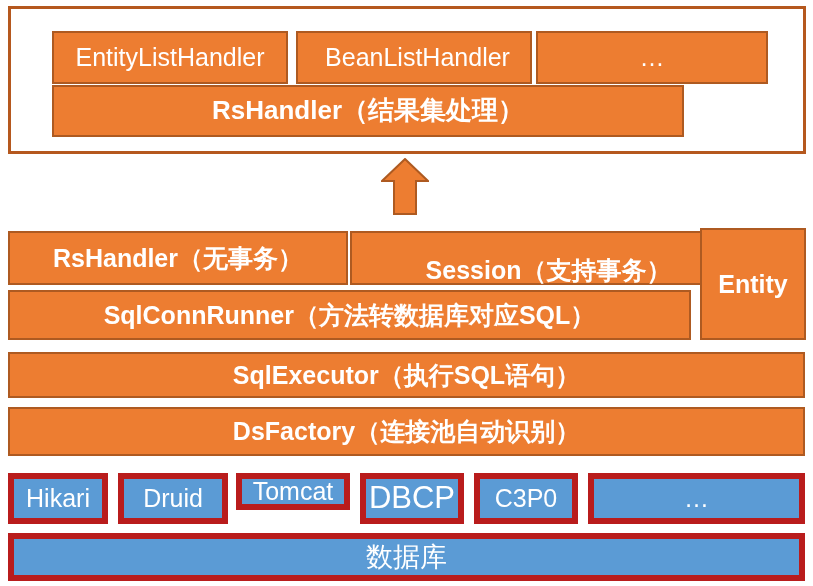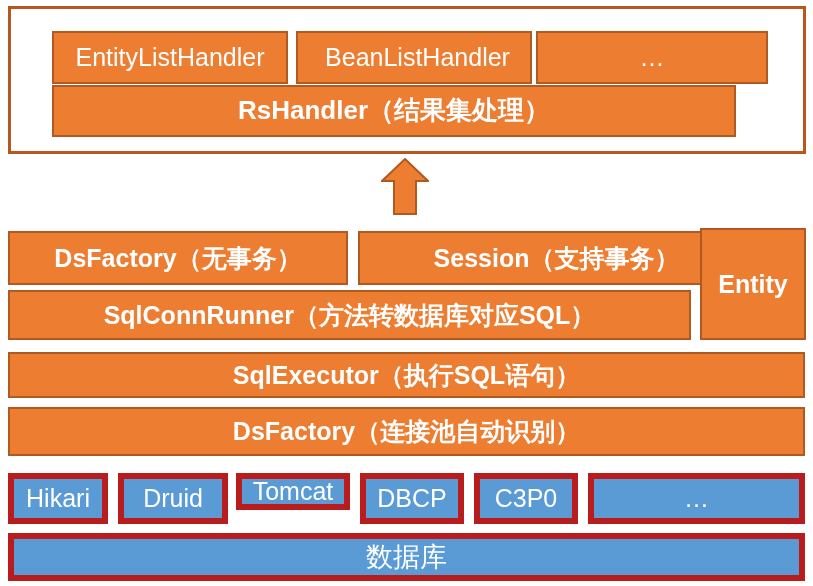--- a/index.html
+++ b/index.html
@@ -61,35 +61,35 @@
   </div>
 
   <div class="box orange t-reg" style="left:296px; top:23px; width:236px; height:53px; font-size:25px;padding-left:7px;">
     <span>BeanListHandler</span>
   </div>
 
   <div class="box orange t-reg" style="left:536px; top:23px; width:232px; height:53px; font-size:25px;">
     <span>…</span>
   </div>
 
-  <div class="box orange t-bold" style="left:52px; top:85px; width:684px; height:52px; font-size:26px;">
+  <div class="box orange t-bold" style="left:52px; top:85px; width:632px; height:52px; font-size:26px;">
     <span>RsHandler（结果集处理）</span>
   </div>
 
   <div class="arrow-wrap" style="left:381px; top:158px;">
     <svg width="48" height="57" viewBox="0 0 48 57">
       <polygon points="24,1 47,23 35,23 35,56 13,56 13,23 1,23" fill="#ED7D31" stroke="#AE5A21" stroke-width="2" stroke-linejoin="miter"></polygon>
     </svg>
   </div>
 
   <div class="box orange t-bold" style="left:8px; top:231px; width:340px; height:54px; font-size:25px;">
-    <span>DsFactory（无事务）</span>
+    <span>RsHandler（无事务）</span>
   </div>
 
-  <div class="box orange t-bold" style="left:358px; top:231px; width:397px; height:54px; font-size:25px;">
+  <div class="box orange t-bold" style="left:350px; top:231px; width:397px; height:54px; font-size:25px;align-items:flex-end;">
     <span>Session（支持事务）</span>
   </div>
 
   <div class="box orange t-bold" style="left:700px; top:228px; width:106px; height:112px; font-size:25px;">
     <span>Entity</span>
   </div>
 
   <div class="box orange t-bold" style="left:8px; top:290px; width:683px; height:50px; font-size:25px;">
     <span>SqlConnRunner（方法转数据库对应SQL）</span>
   </div>
@@ -107,21 +107,21 @@
   </div>
 
   <div class="box blue t-reg" style="left:118px; top:465px; width:110px; height:51px; font-size:25px;">
     <span>Druid</span>
   </div>
 
   <div class="box blue t-reg" style="left:236px; top:465px; width:114px; height:37px; font-size:25px;">
     <span>Tomcat</span>
   </div>
 
-  <div class="box blue t-reg" style="left:360px; top:465px; width:104px; height:51px; font-size:25px;">
+  <div class="box blue t-reg" style="left:360px; top:465px; width:104px; height:51px; font-size:31px;">
     <span>DBCP</span>
   </div>
 
   <div class="box blue t-reg" style="left:474px; top:465px; width:104px; height:51px; font-size:25px;">
     <span>C3P0</span>
   </div>
 
   <div class="box blue t-reg" style="left:588px; top:465px; width:217px; height:51px; font-size:25px;">
     <span>…</span>
   </div>

